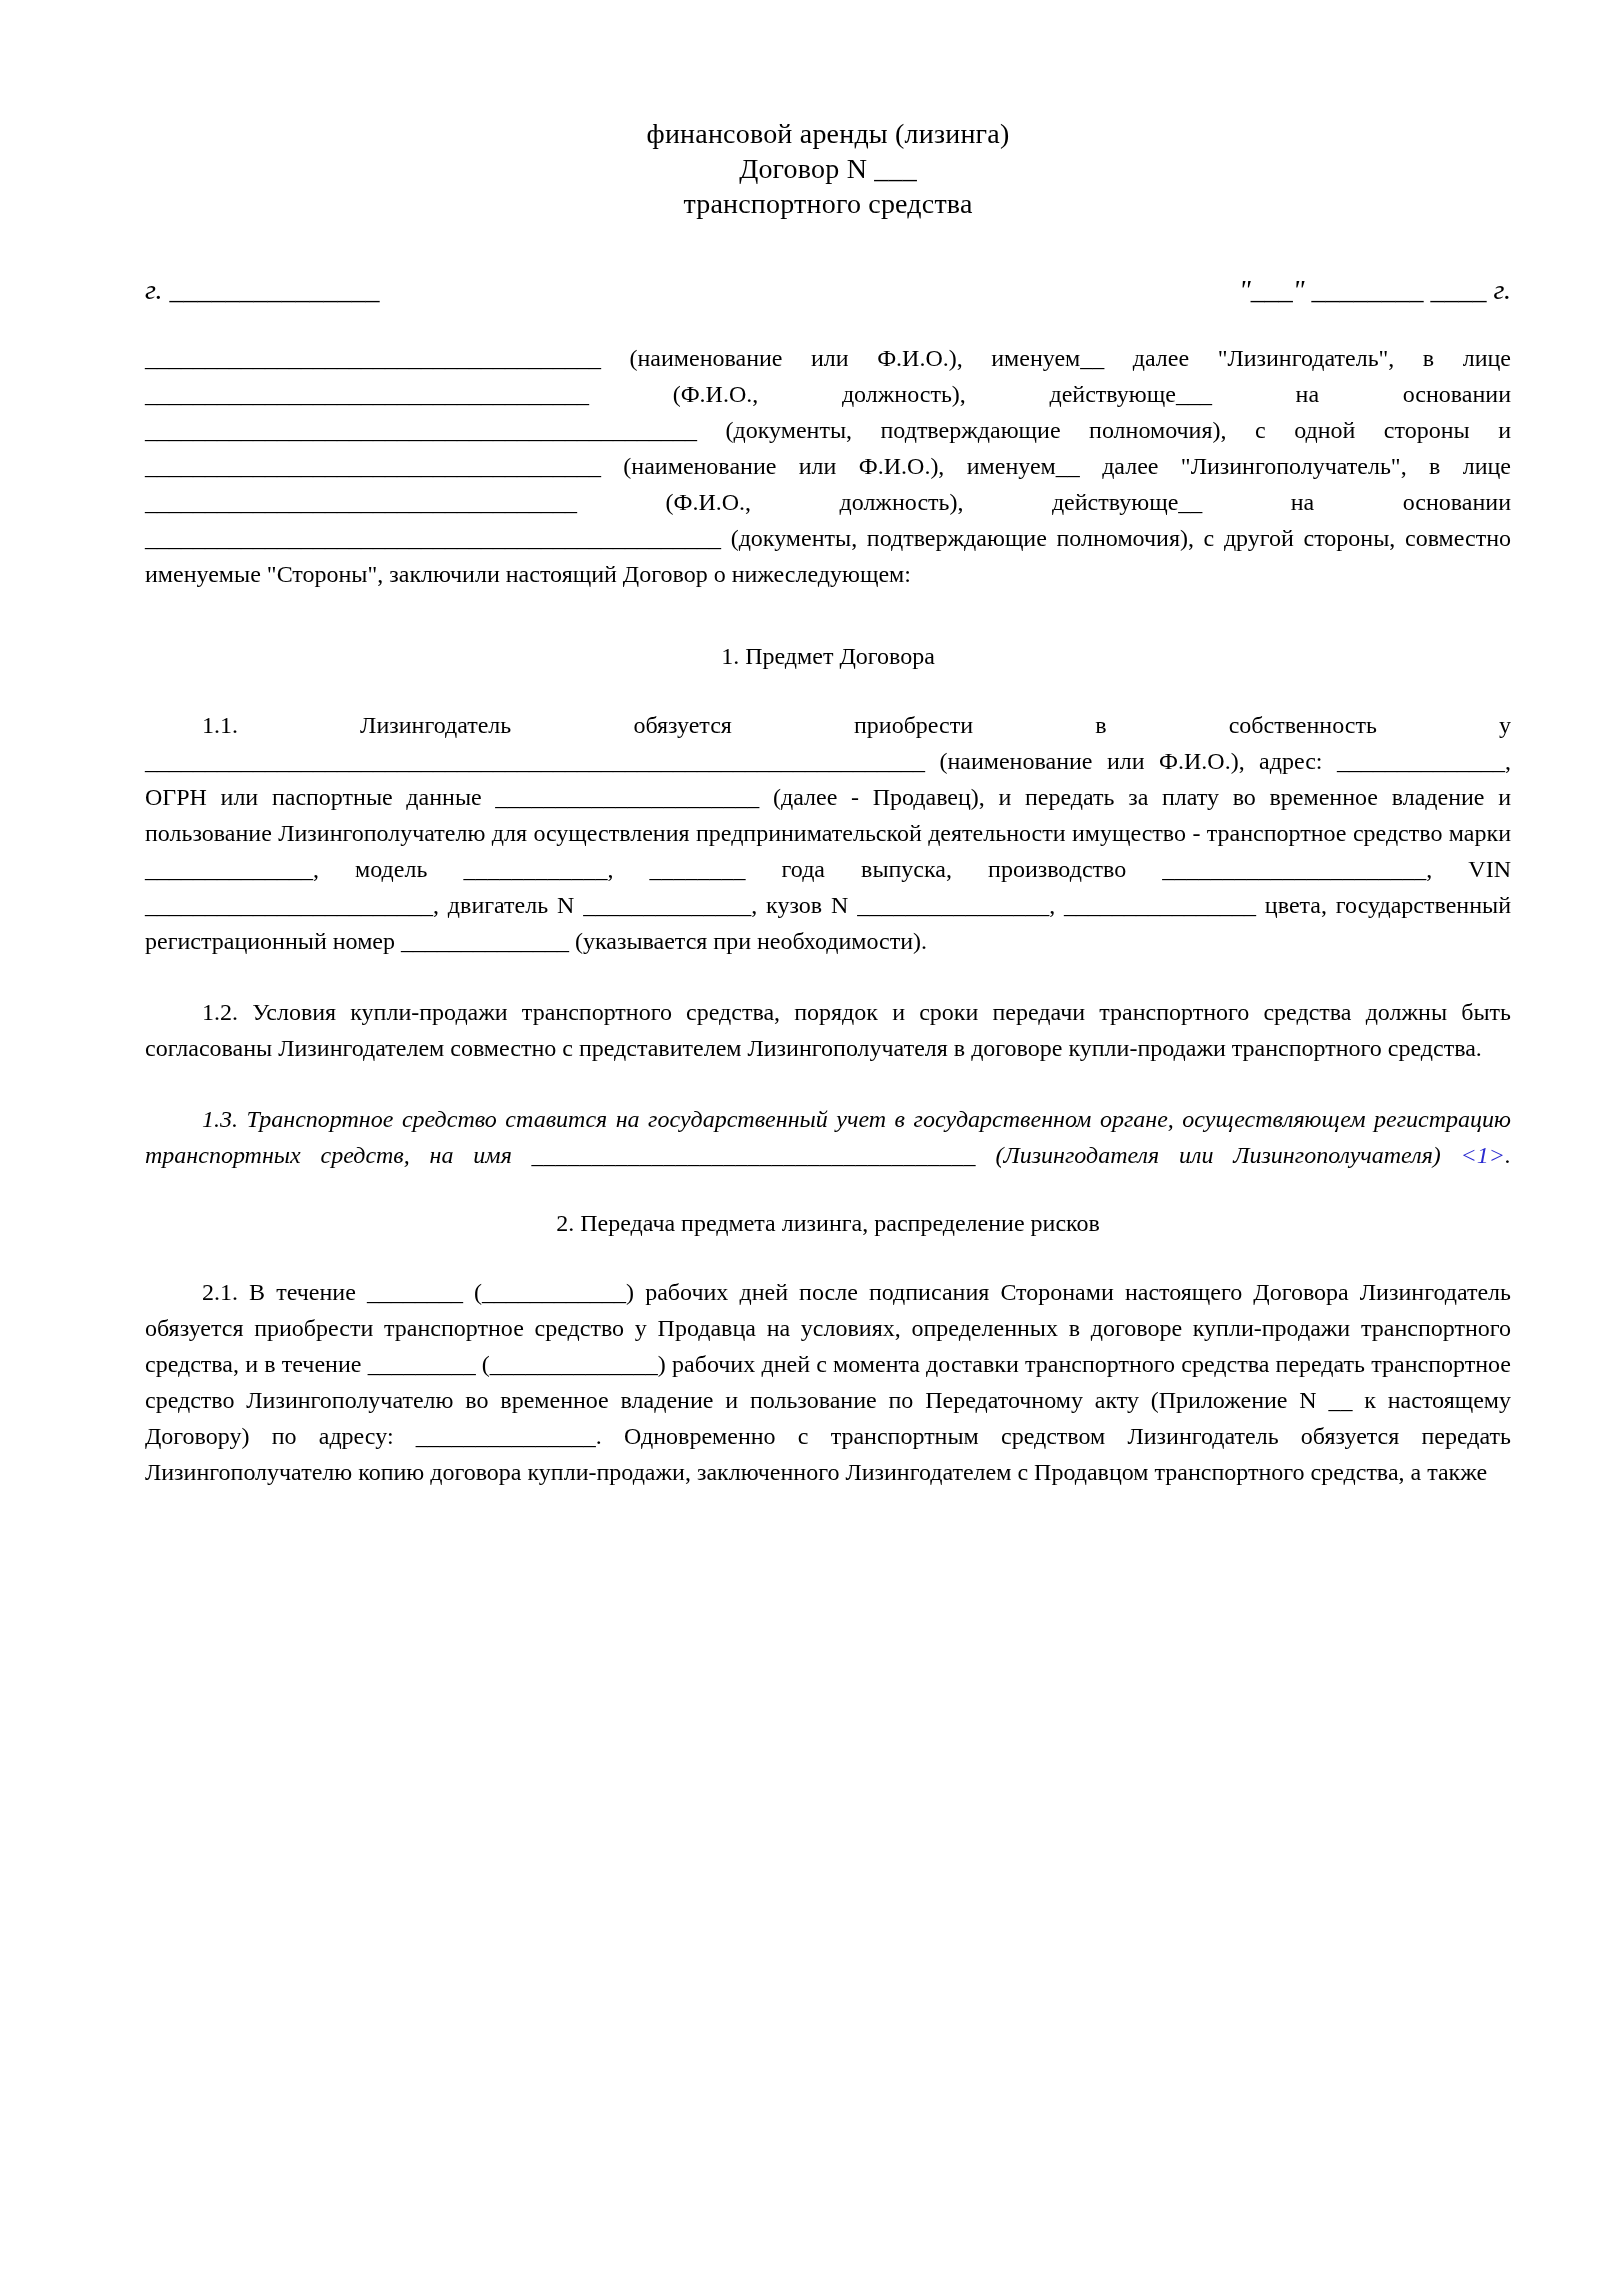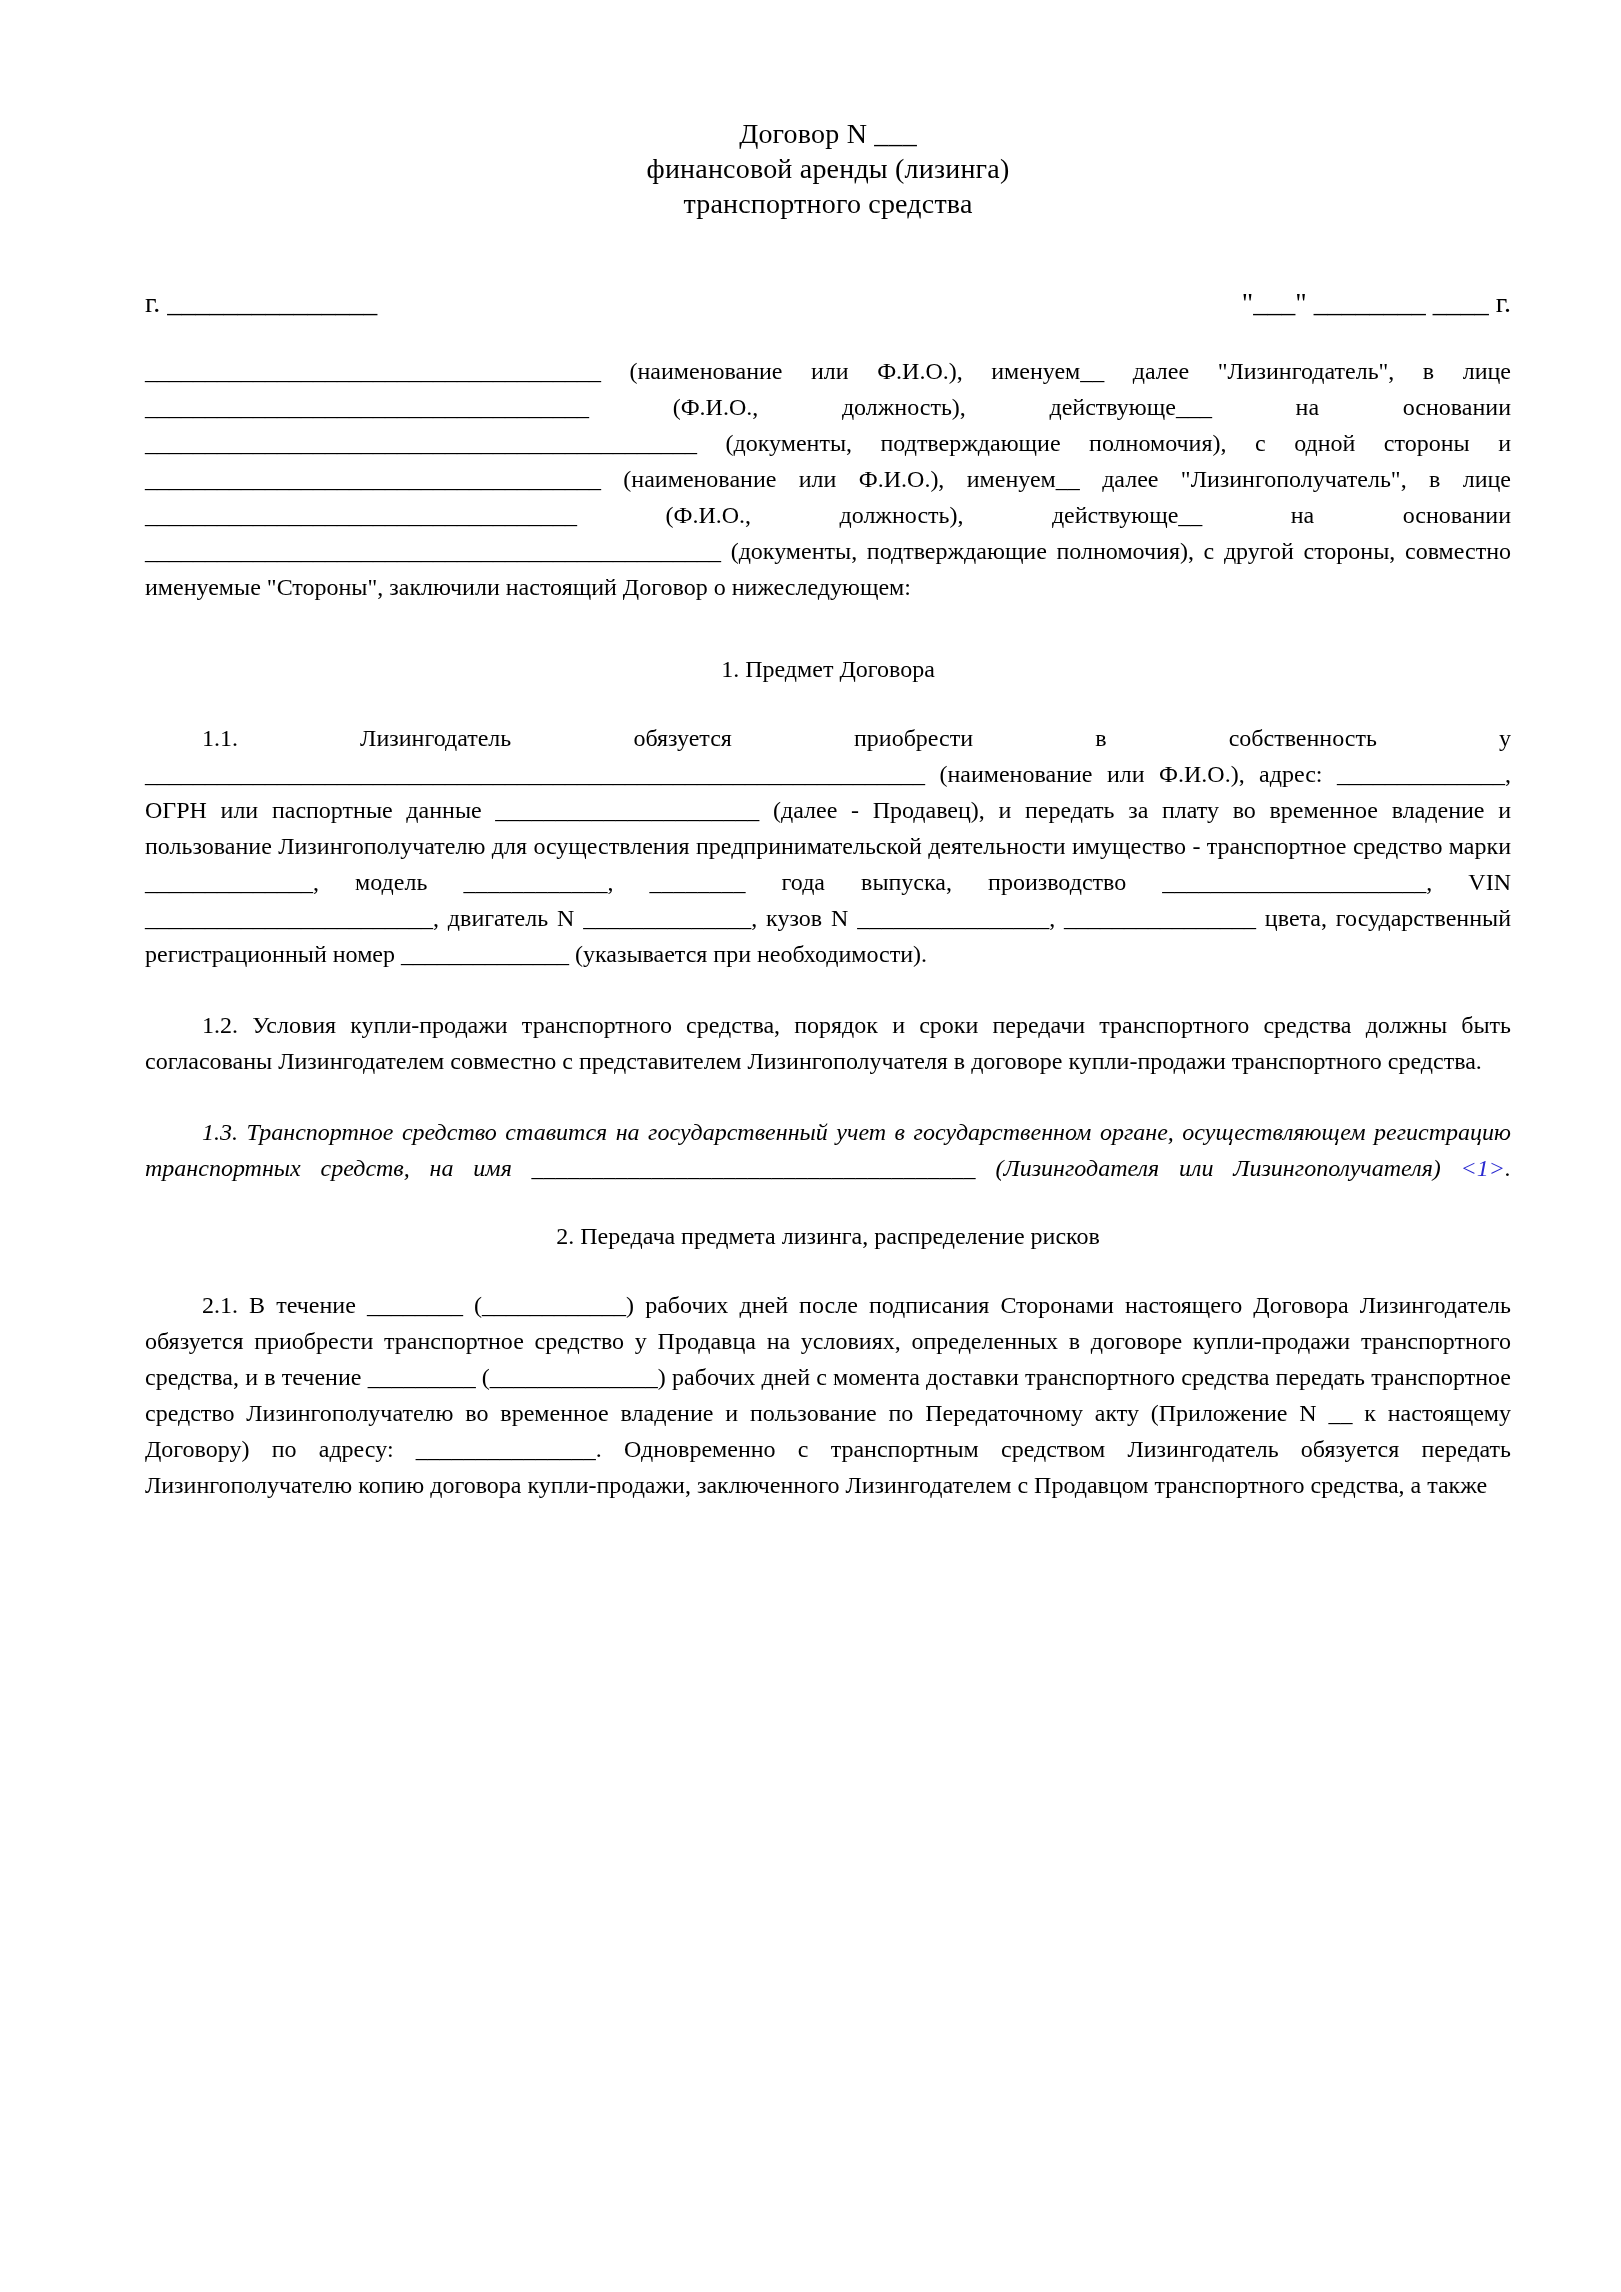--- a/index.html
+++ b/index.html
@@ -60,21 +60,22 @@
     letter-spacing: 0.2px;
   }
   .title div { white-space: nowrap; }
 
   .cityline {
     display: flex;
     justify-content: space-between;
     align-items: flex-start;
     font-size: 28px;
     line-height: 35px;
-    margin-top: 64px;
+    margin-top: 51px;
+    font-style: italic;
   }
   .cityline .left, .cityline .right { white-space: nowrap; }
 
   p.para {
     font-size: 24px;
     line-height: 36px;
     margin: 0;
     text-align: justify;
     text-justify: inter-word;
     -webkit-hyphens: none;
@@ -108,22 +109,22 @@
   .u { white-space: pre; }
 </style>
 </head>
 <body>
 
 <div class="page">
 
   <div class="content">
 
     <div class="title">
+      <div>финансовой аренды (лизинга)</div>
       <div>Договор N ___</div>
-      <div>финансовой аренды (лизинга)</div>
       <div>транспортного средства</div>
     </div>
 
     <div class="cityline">
       <span class="left u">г. _______________</span>
       <span class="right u">"___" ________ ____ г.</span>
     </div>
 
     <div class="gap-m"></div>
 

